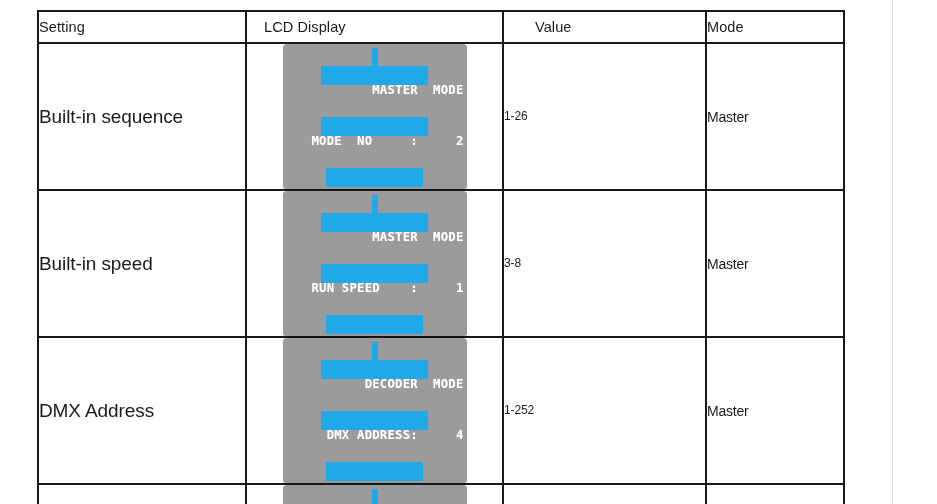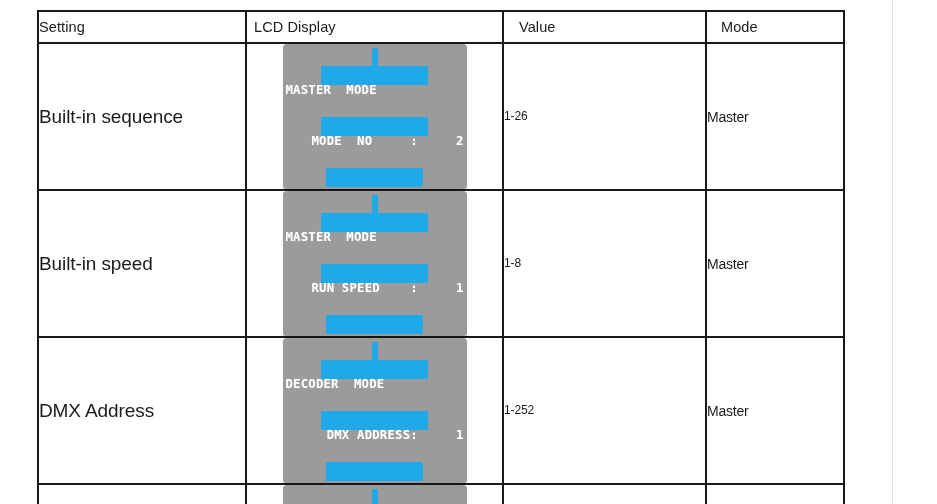--- a/index.html
+++ b/index.html
@@ -63,23 +63,23 @@
   }
   .hdr-cell {
     font-size: 14.5px;
     font-weight: normal;
     color: #1b1b1b;
     text-align: left;
     padding-left: 20px;
     letter-spacing: 0.1px;
     white-space: nowrap;
   }
-  .hdr-cell.lcd-hdr { padding-left: 7px; }
-  .hdr-cell.val-hdr { padding-left: 15px; margin-top: 32px; }
-  .hdr-cell.mode-hdr { padding-left: 14px; }
+  .hdr-cell.lcd-hdr { padding-left: 17px; }
+  .hdr-cell.val-hdr { padding-left: 31px; margin-top: 32px; }
+  .hdr-cell.mode-hdr { }
 
   .body-row td { height: 49px; }
 
   .setting-cell {
     font-size: 19px;
     color: #1b1b1b;
     padding-left: 20px;
     letter-spacing: -0.1px;
     white-space: nowrap;
   }
@@ -126,21 +126,21 @@
     color: #ffffff;
     letter-spacing: 0.2px;
     text-shadow: 0 0 1px rgba(255,255,255,0.35);
     white-space: pre;
     overflow: hidden;
   }
   .lcd-line {
     display: block;
     height: 15px;
   }
-  .lcd-line.center { text-align: left; }
+  .lcd-line.center { text-align: right; }
   .lcd-line.left   { text-align: right; }
 </style>
 </head>
 <body>
 
 <div id="page-root">
 
   <div class="page-rule"></div>
 
   <table class="spec-table">
@@ -181,33 +181,33 @@
         <td class="setting-cell">Built-in speed</td>
         <td class="lcd-cell">
           <span class="lcd">
             <span class="lcd-screen">
               <span class="lcd-line center">MASTER  MODE</span>
               <span class="lcd-line left">RUN SPEED    :     1</span>
             </span>
           </span>
         </td>
         <td class="value-cell">
-          <span class="vline">1-8</span>
+          <span class="vline">3-8</span>
 
         </td>
         <td class="mode-cell">Master</td>
       </tr>
 
       <tr class="body-row">
         <td class="setting-cell">DMX Address</td>
         <td class="lcd-cell">
           <span class="lcd">
             <span class="lcd-screen">
               <span class="lcd-line center">DECODER  MODE</span>
-              <span class="lcd-line left">DMX ADDRESS:     1</span>
+              <span class="lcd-line left">DMX ADDRESS:     4</span>
             </span>
           </span>
         </td>
         <td class="value-cell">
           <span class="vline">1-252</span>
 
         </td>
         <td class="mode-cell">Master</td>
       </tr>
 

